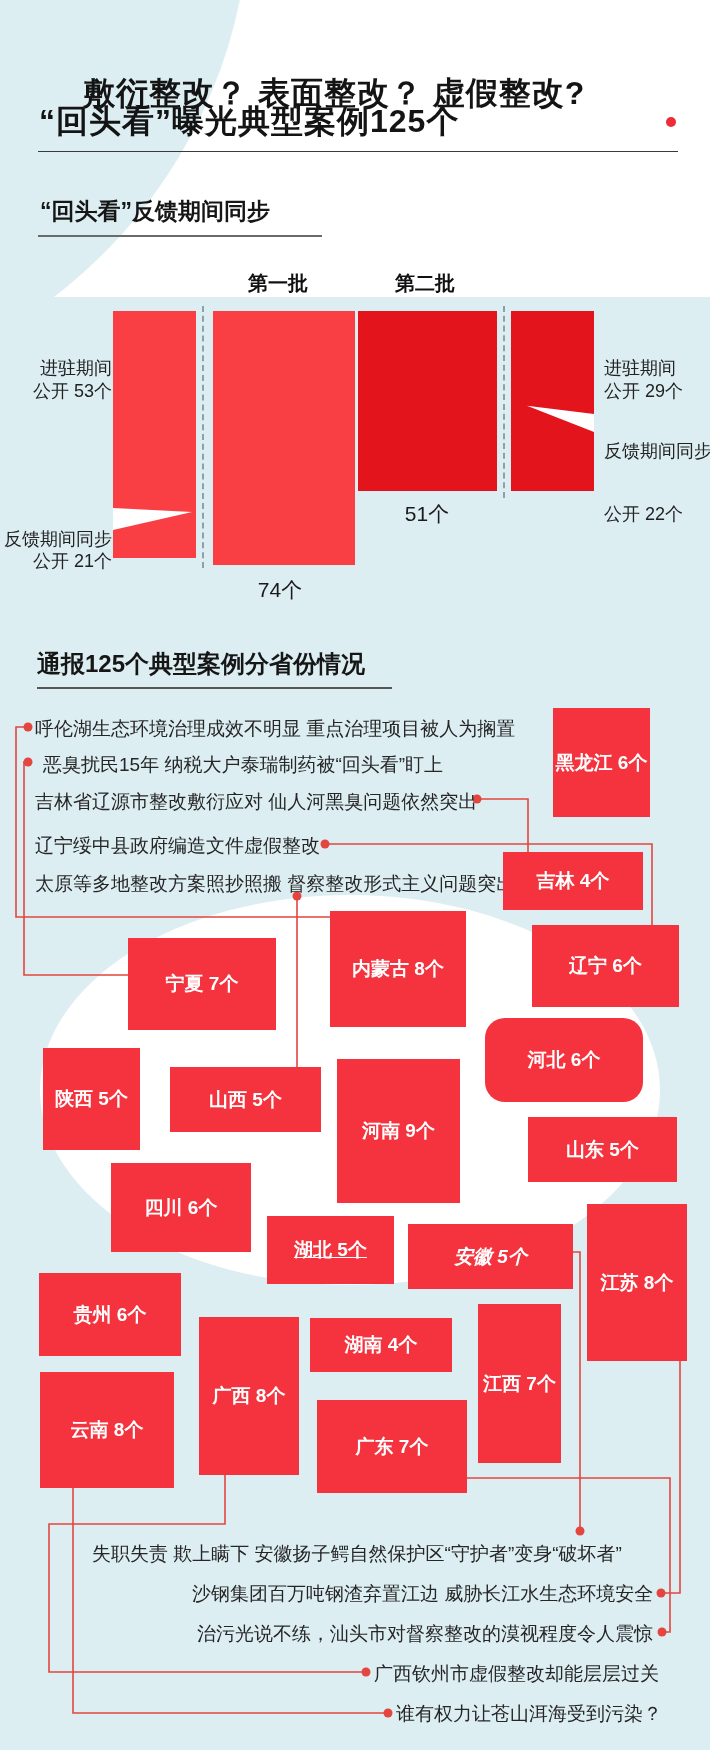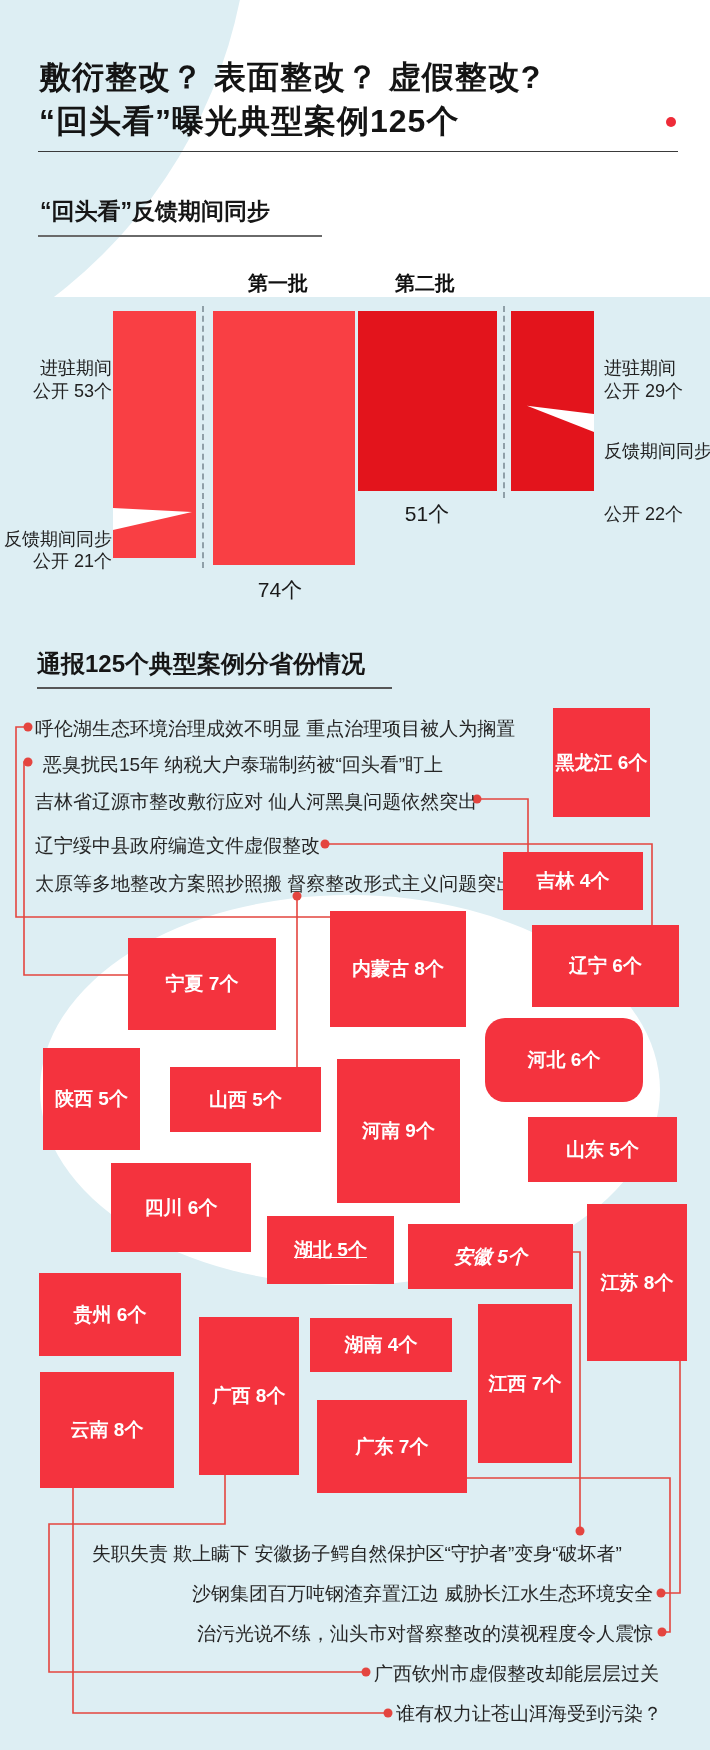--- a/index.html
+++ b/index.html
@@ -30,21 +30,21 @@
   #top-dot{position:absolute;left:666px;top:117px;width:10px;height:10px;border-radius:50%;background:#ee2b38;}
 </style>
 </head>
 <body>
 
 <div id="poster">
 
   <div id="top-band">
     <div id="top-circle"></div>
   </div>
-  <div class="h1" style="top:56px;">敷衍整改？ 表面整改？ 虚假整改?</div>
+  <div class="h1" style="top:72px;margin-left:44px;">敷衍整改？ 表面整改？ 虚假整改?</div>
   <div class="h1" style="top:100px;">“回头看”曝光典型案例125个</div>
   <div id="top-dot"></div>
   <div class="rule" style="left:38px;top:151px;width:640px;height:1px;background:#3a3a3a;"></div>
 
   <div class="h2" style="left:40px;top:196px;">“回头看”反馈期间同步</div>
   <div class="rule" style="left:38px;top:235px;width:284px;background:#6a6a6a;"></div>
 
   <div class="batch" style="left:248px;top:270px;">第一批</div>
   <div class="batch" style="left:395px;top:270px;">第二批</div>
 
@@ -120,19 +120,19 @@
       <div class="block" style="left: 43px; top: 1048px; width: 97px; height: 102px;">陕西 5个</div>
       <div class="block" style="left: 170px; top: 1067px; width: 151px; height: 65px;">山西 5个</div>
       <div class="block" style="left: 337px; top: 1059px; width: 123px; height: 144px;">河南 9个</div>
       <div class="block" style="left: 528px; top: 1117px; width: 149px; height: 65px;">山东 5个</div>
       <div class="block" style="left: 111px; top: 1163px; width: 140px; height: 89px;">四川 6个</div>
       <div class="block" style="left: 267px; top: 1216px; width: 127px; height: 68px; text-decoration: underline;">湖北 5个</div>
       <div class="block" style="left: 408px; top: 1224px; width: 165px; height: 65px; font-style: italic;">安徽 5个</div>
       <div class="block" style="left: 587px; top: 1204px; width: 100px; height: 157px;">江苏 8个</div>
       <div class="block" style="left: 39px; top: 1273px; width: 142px; height: 83px;">贵州 6个</div>
       <div class="block" style="left: 310px; top: 1318px; width: 142px; height: 54px;">湖南 4个</div>
-      <div class="block" style="left: 478px; top: 1304px; width: 94px; height: 159px;">江西 7个</div>
+      <div class="block" style="left: 478px; top: 1304px; width: 83px; height: 159px;">江西 7个</div>
       <div class="block" style="left: 199px; top: 1317px; width: 100px; height: 158px;">广西 8个</div>
       <div class="block" style="left: 40px; top: 1372px; width: 134px; height: 116px;">云南 8个</div>
       <div class="block" style="left: 317px; top: 1400px; width: 150px; height: 93px;">广东 7个</div>
     </div>
 
 </div>
 
 </body></html>

